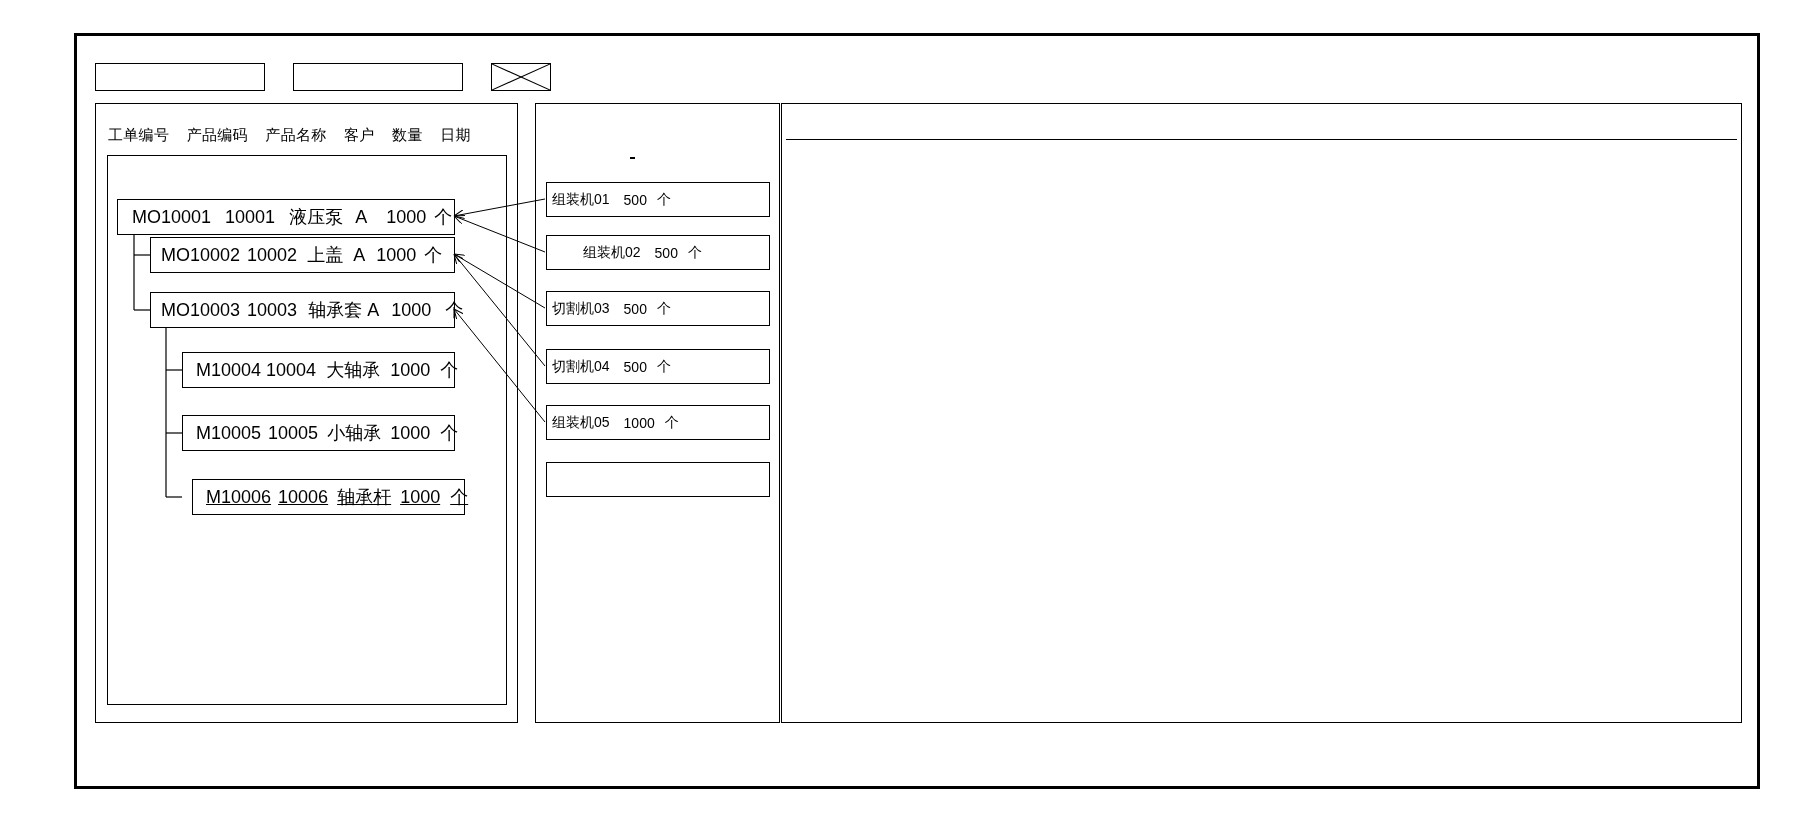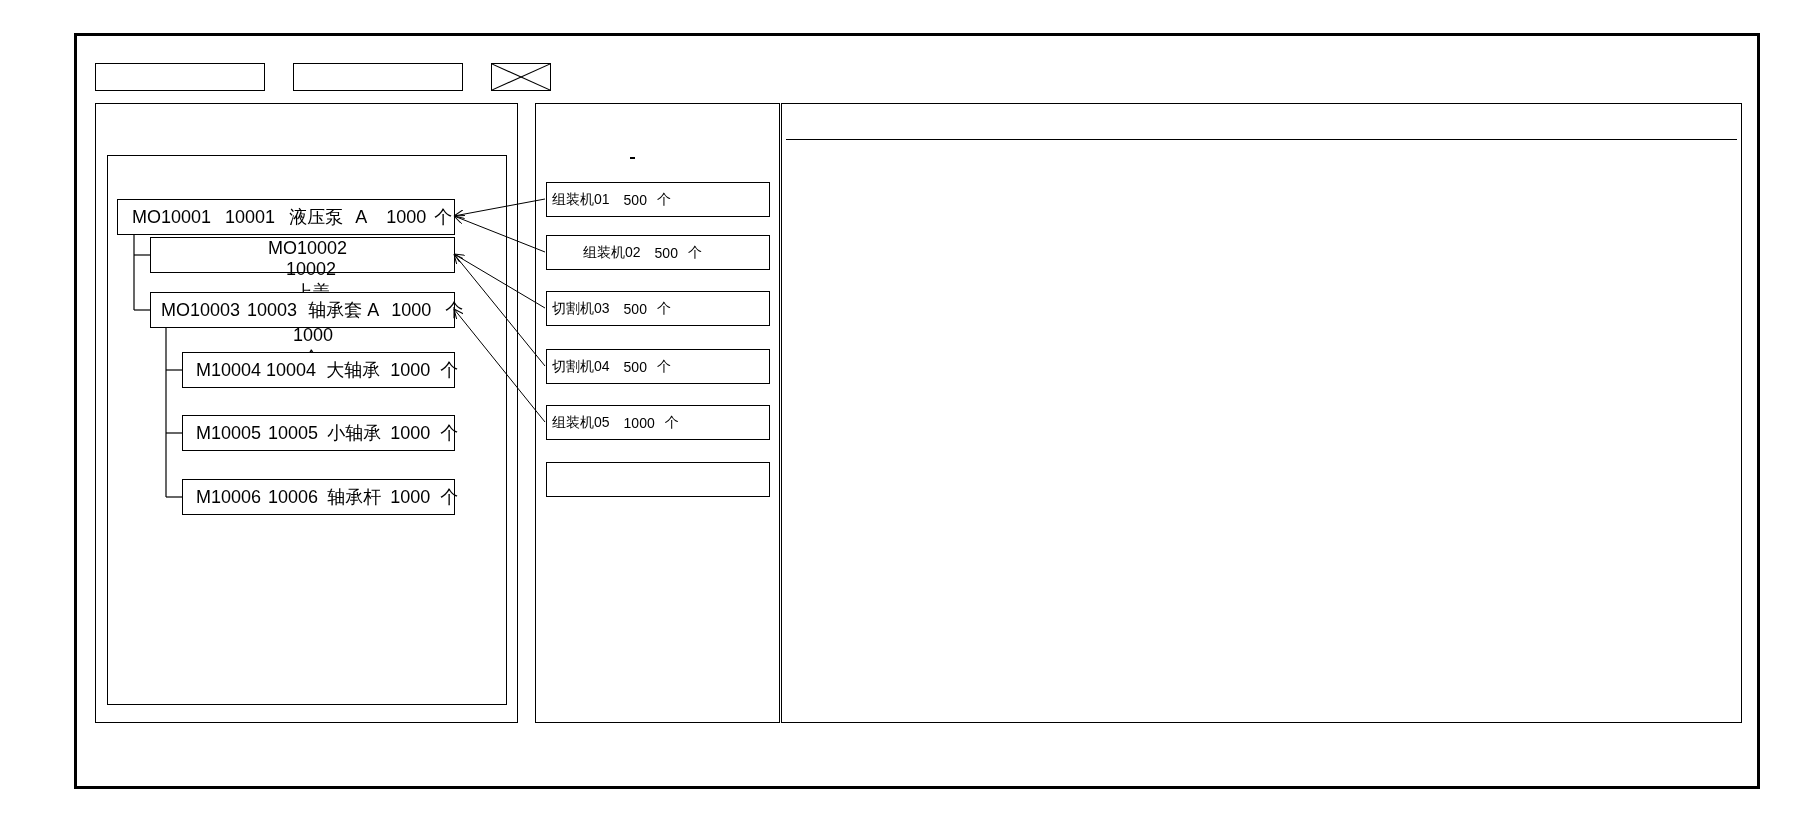--- a/index.html
+++ b/index.html
@@ -202,20 +202,28 @@
           <line x1="0" y1="0" x2="60" y2="28" stroke="#000" stroke-width="1.1"></line>
           <line x1="60" y1="0" x2="0" y2="28" stroke="#000" stroke-width="1.1"></line>
         </svg>
       </div>
     </div>
 
     <div class="panels">
 
       <div class="panel-left">
 
+        <div class="col-headers">
+          <span>工单编号</span>
+          <span>产品编码</span>
+          <span>产品名称</span>
+          <span>客户</span>
+          <span>数量</span>
+          <span>日期</span>
+        </div>
 
         <div class="tree-box">
 
           <svg class="tree-svg" viewBox="0 0 400 550">
 
             <path d="M 26 61 L 26 154" stroke="#000" stroke-width="1.2" fill="none"></path>
             <path d="M 26 99 L 42 99" stroke="#000" stroke-width="1.2" fill="none"></path>
             <path d="M 26 154 L 42 154" stroke="#000" stroke-width="1.2" fill="none"></path>
 
             <path d="M 58 172 L 58 341" stroke="#000" stroke-width="1.2" fill="none"></path>
@@ -226,21 +234,21 @@
 
           <div class="row" style="left:9px; top:43px; width:338px; height:36px; padding-left:14px;">
             <span class="cell">MO10001</span>
             <span class="cell" style="margin-left:14px;">10001</span>
             <span class="cell" style="margin-left:14px;">液压泵</span>
             <span class="cell" style="margin-left:12px;">A</span>
             <span class="cell" style="margin-left:19px;">1000</span>
             <span class="cell" style="margin-left:8px;">个</span>
           </div>
 
-          <div class="row" style="left:42px; top:81px; width:305px; height:36px; padding-left:10px;flex-direction:column;">
+          <div class="row" style="left:42px; top:81px; width:305px; height:36px; padding-left:10px;">
             <span class="cell">MO10002</span>
             <span class="cell" style="margin-left:7px;">10002</span>
             <span class="cell" style="margin-left:10px;">上盖</span>
             <span class="cell" style="margin-left:10px;">A</span>
             <span class="cell" style="margin-left:11px;">1000</span>
             <span class="cell" style="margin-left:8px;">个</span>
           </div>
 
           <div class="row" style="left:42px; top:136px; width:305px; height:36px; padding-left:10px;">
             <span class="cell">MO10003</span>
@@ -260,21 +268,21 @@
           </div>
 
           <div class="row" style="left:74px; top:259px; width:273px; height:36px; padding-left:13px;">
             <span class="cell">M10005</span>
             <span class="cell" style="margin-left:7px;">10005</span>
             <span class="cell" style="margin-left:9px;">小轴承</span>
             <span class="cell" style="margin-left:9px;">1000</span>
             <span class="cell" style="margin-left:10px;">个</span>
           </div>
 
-          <div class="row" style="left:74px; top:323px; width:273px; height:36px; padding-left:13px;">
+          <div class="row" style="left:84px; top:323px; width:273px; height:36px; padding-left:13px;text-decoration:underline;">
             <span class="cell">M10006</span>
             <span class="cell" style="margin-left:7px;">10006</span>
             <span class="cell" style="margin-left:9px;">轴承杆</span>
             <span class="cell" style="margin-left:9px;">1000</span>
             <span class="cell" style="margin-left:10px;">个</span>
           </div>
 
         </div>
       </div>
 

